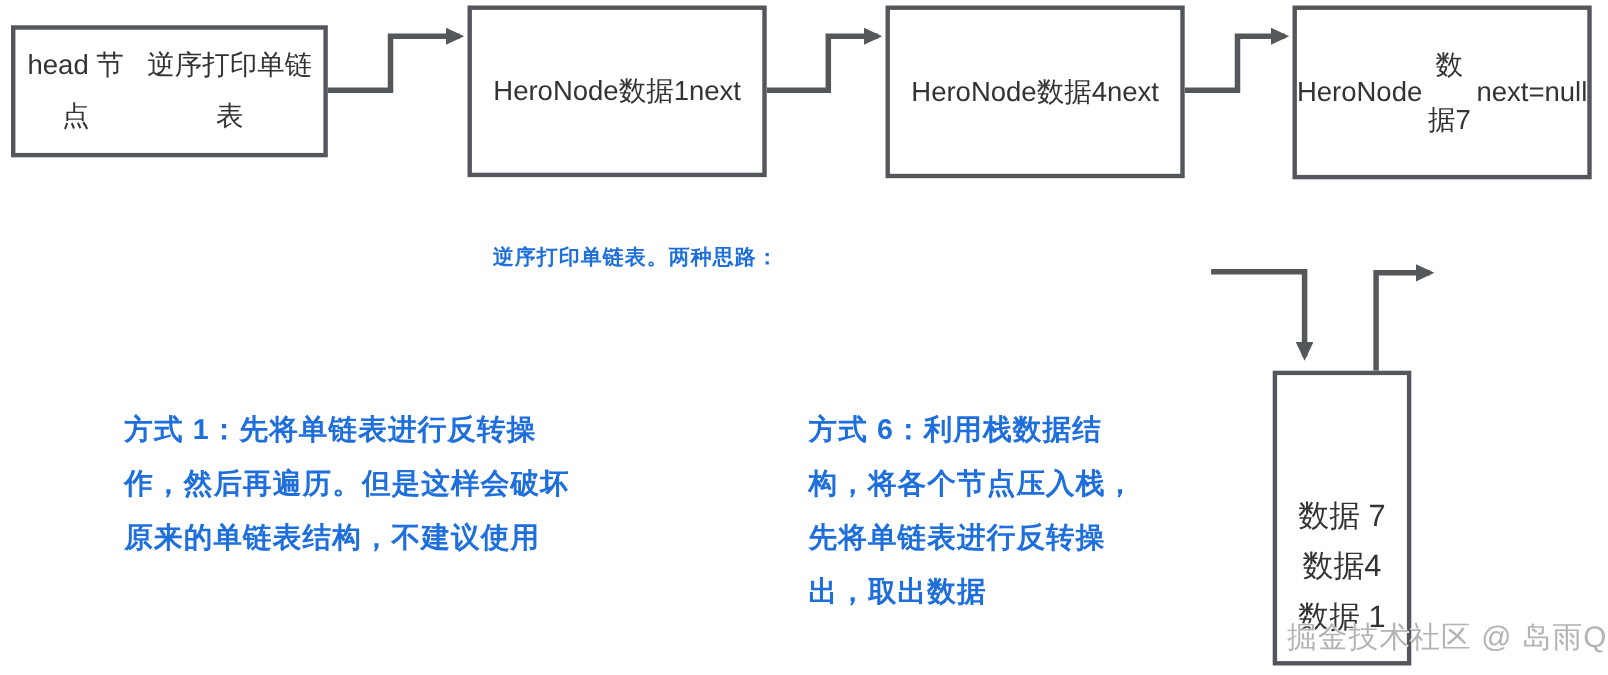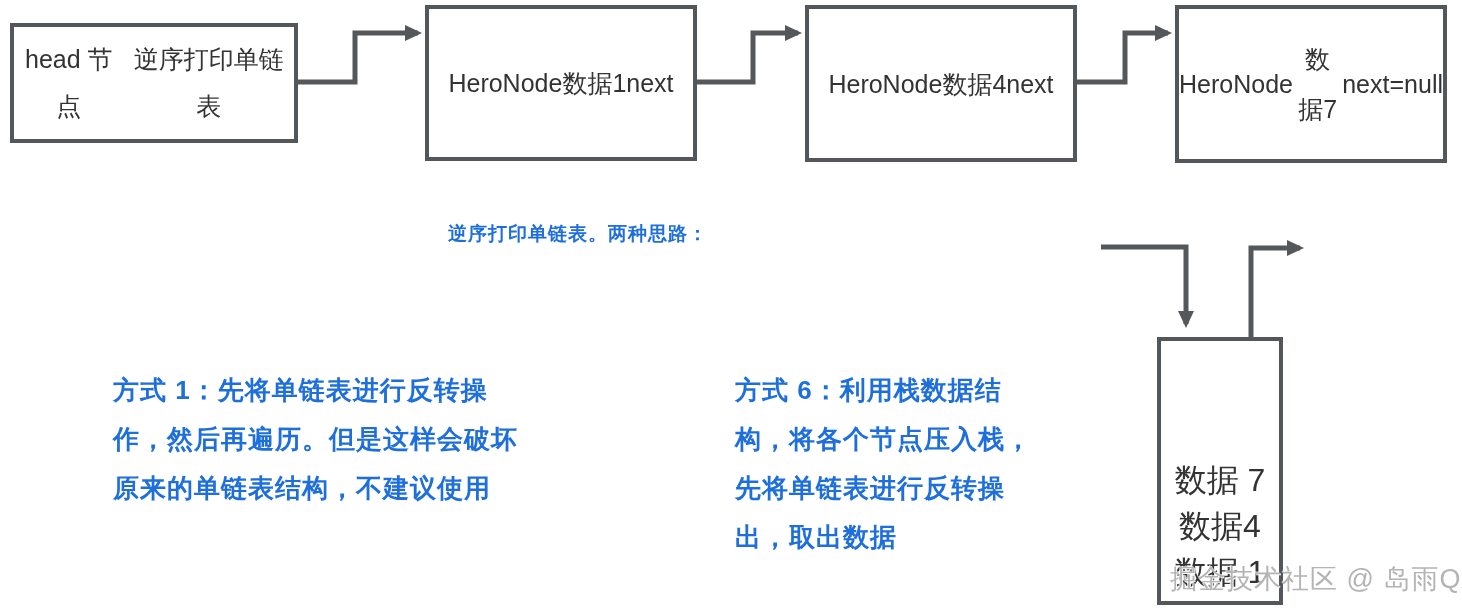--- a/index.html
+++ b/index.html
@@ -73,23 +73,23 @@
   .stack-box {
     position: absolute;
     left: 1157px; top: 337px;
     width: 126px; height: 268px;
     border: 4px solid #53565a;
     background: #ffffff;
     display: flex;
     flex-direction: column;
     justify-content: flex-end;
     align-items: center;
-    padding-bottom: 6px;
+    padding-bottom: 17px;
     color: #333333;
-    font-size: 32px;
+    font-size: 28px;
   }
   .stack-box .stack-item { line-height: 46px; white-space: nowrap; }
 
   
   .watermark {
     position: absolute;
     left: 1170px; top: 561px;
     font-size: 27px;
     color: #b4b4b4;
     letter-spacing: 1px;

